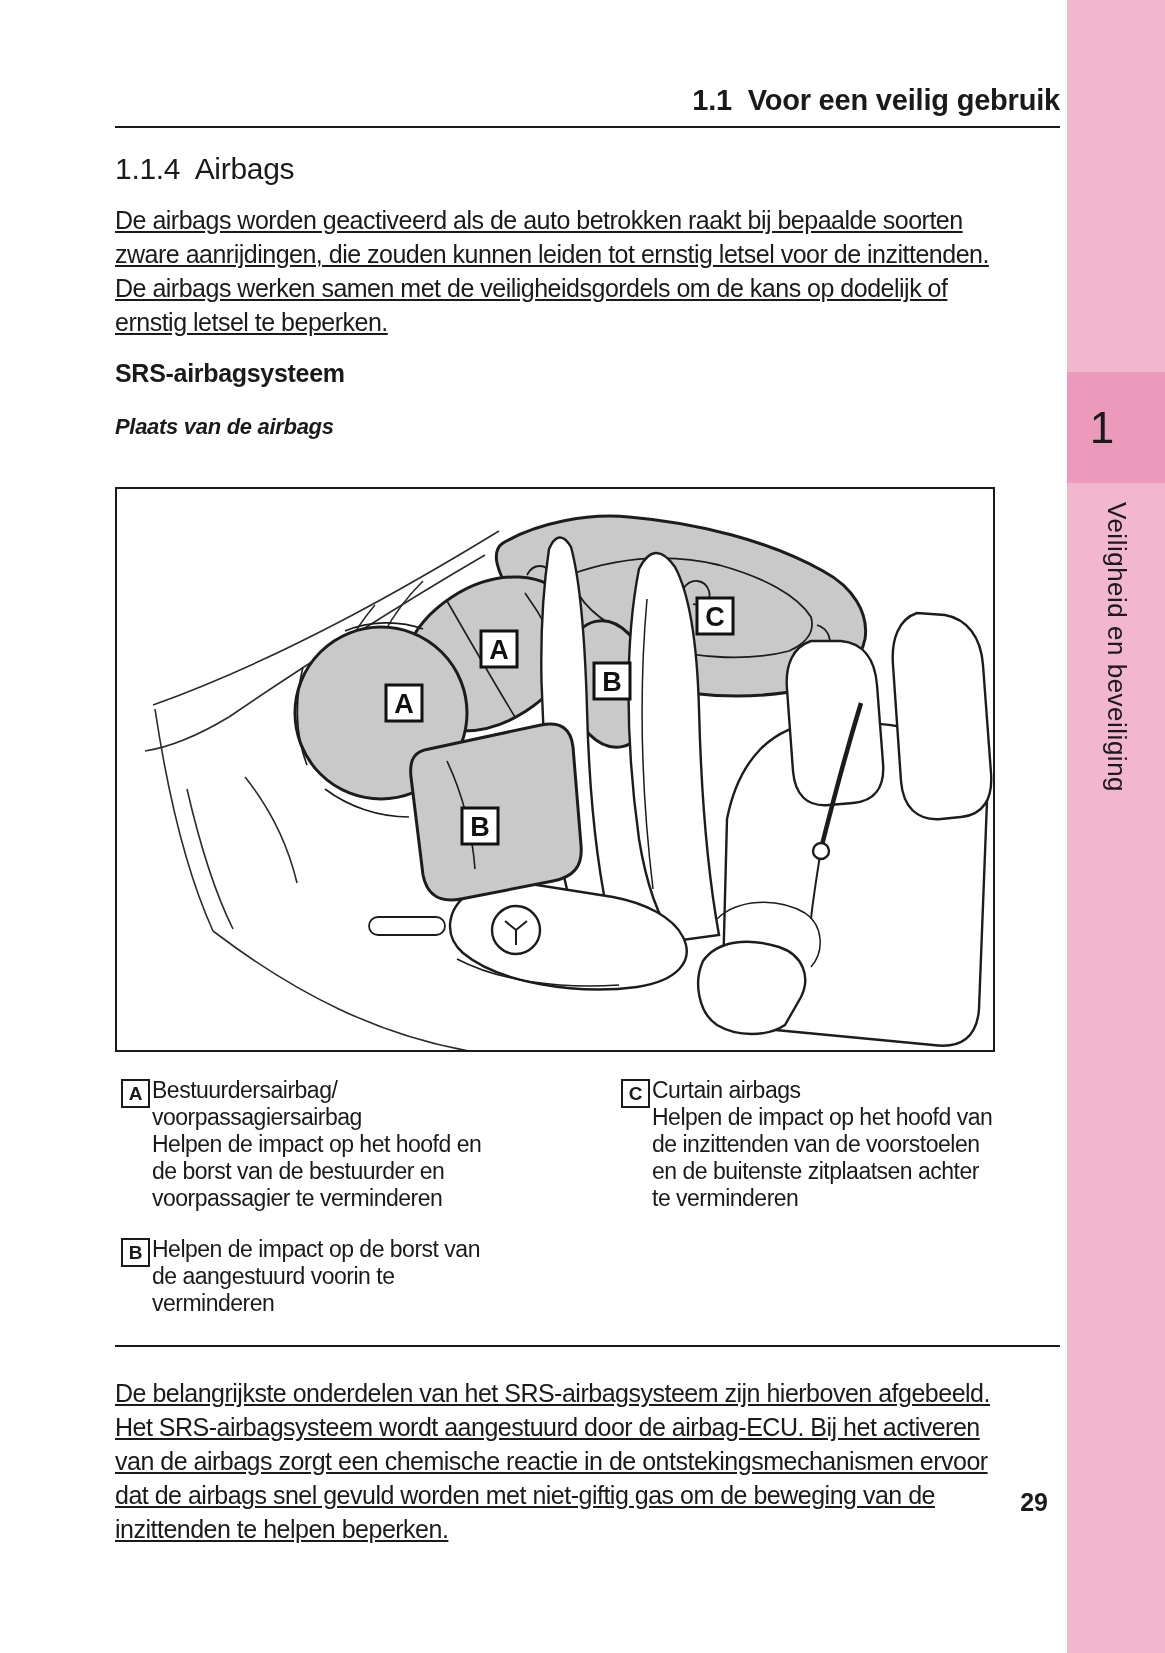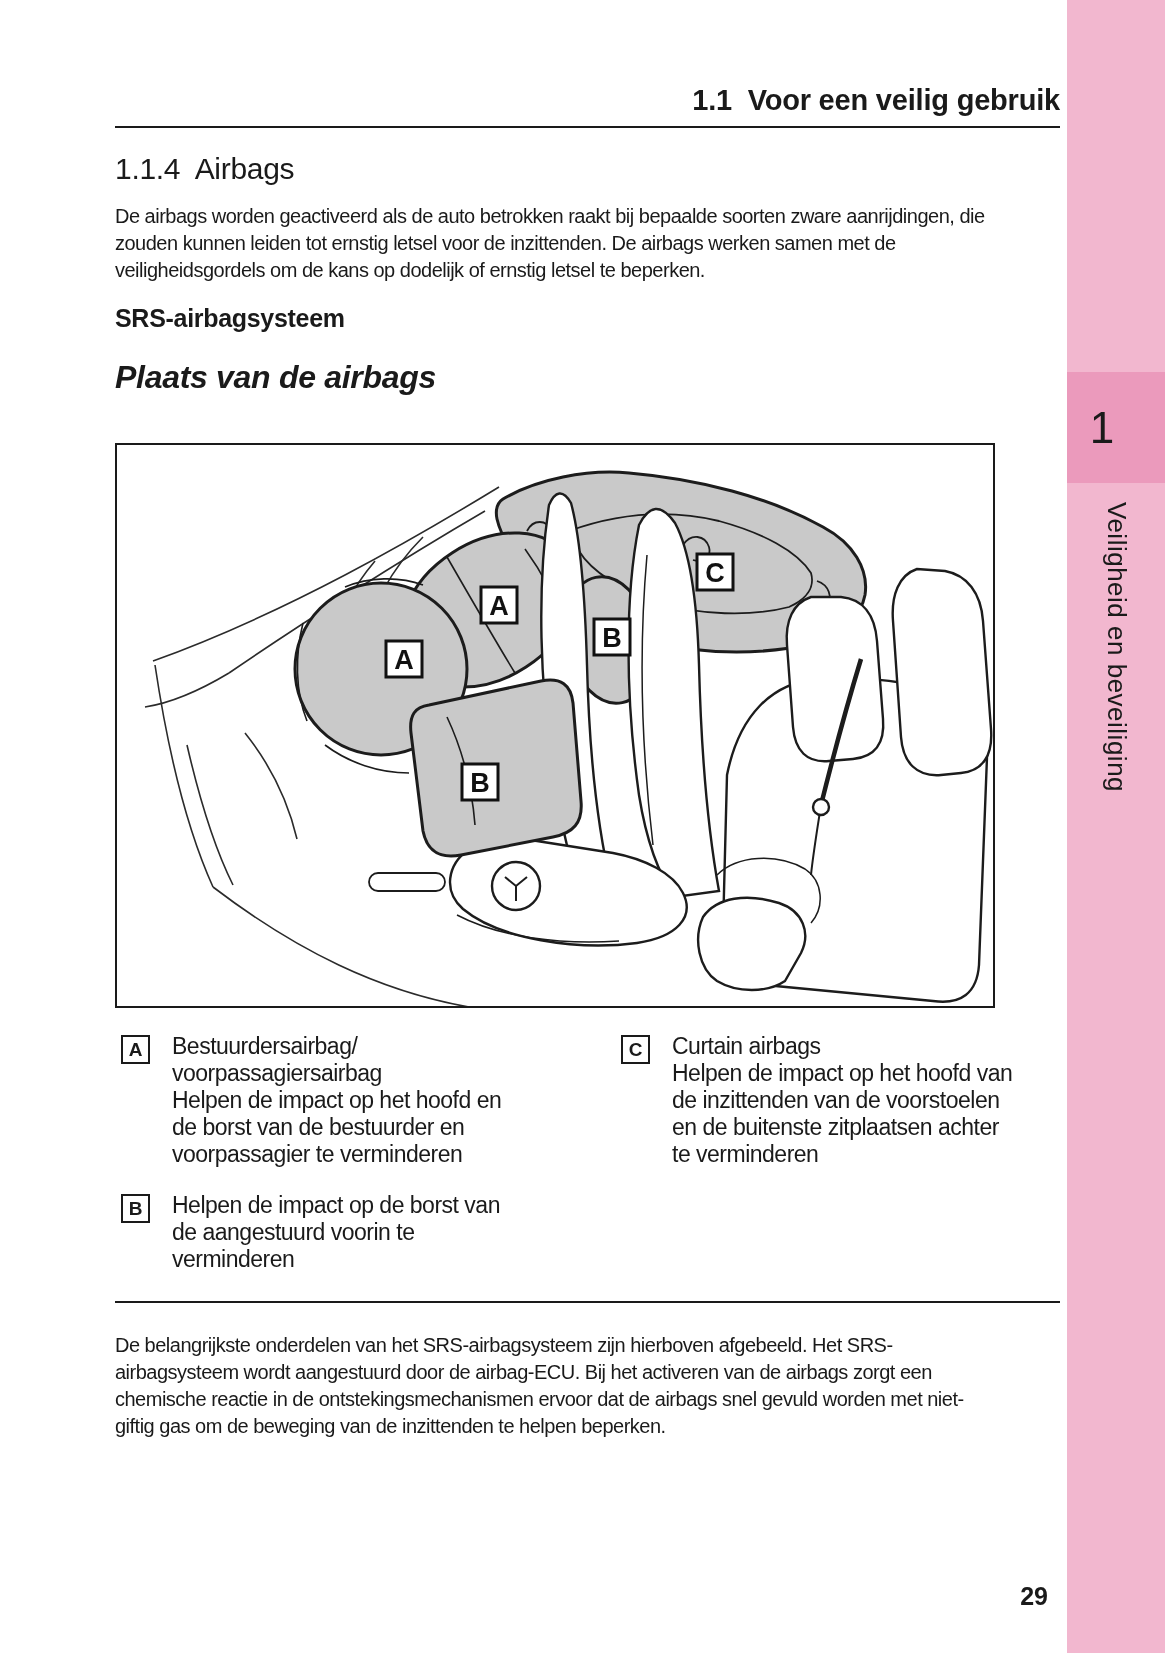--- a/index.html
+++ b/index.html
@@ -24,45 +24,45 @@
     font-size:26px;letter-spacing:0.5px;white-space:nowrap;padding-top:10px;
   }
   
   .content{position:absolute;left:115px;top:0;width:945px;}
   .running-header{
     margin-top:84px;text-align:right;font-weight:700;font-size:29px;
     letter-spacing:-0.2px;white-space:pre-wrap;
   }
   .rule{border:none;border-top:2px solid #1a1a1a;margin:9px 0 0 0;}
   .article-title{margin-top:24px;font-size:30px;font-weight:400;letter-spacing:-0.3px;white-space:pre-wrap;}
-  .para{margin-top:17px;font-size:20px;line-height:27px;letter-spacing:-0.5px;max-width:882px;}
+  .para{margin-top:17px;font-size:25px;line-height:34px;letter-spacing:-0.5px;max-width:882px;text-decoration:underline;}
   .section-heading{margin-top:20px;font-size:25px;font-weight:700;letter-spacing:-0.3px;}
-  .subsection-heading{margin-top:26px;font-size:32px;font-weight:700;font-style:italic;letter-spacing:-0.3px;}
+  .subsection-heading{margin-top:26px;font-size:22px;font-weight:700;font-style:italic;letter-spacing:-0.3px;}
   
   .figure-box{
     margin-top:47px;width:876px;height:561px;border:2px solid #1a1a1a;
     background:#ffffff;overflow:hidden;
   }
   
   .legend{margin-top:25px;display:flex;width:945px;}
   .legend-col-left{width:500px;flex:none;}
   .legend-col-right{flex:1;}
   .legend-item{display:flex;margin-bottom:24px;}
   .legend-key{
     flex:none;width:25px;height:25px;border:2px solid #1a1a1a;background:#fff;
     display:flex;align-items:center;justify-content:center;
     font-size:19px;font-weight:700;margin-top:2px;margin-left:6px;
   }
-  .legend-body{margin-left:22px;font-size:23px;line-height:27px;letter-spacing:-0.5px;}
+  .legend-body{margin-left:2px;font-size:23px;line-height:27px;letter-spacing:-0.5px;}
   .legend-col-left .legend-body{max-width:352px;}
   .legend-col-right .legend-body{max-width:344px;}
   .legend-title{white-space:pre-line;}
   .legend-rule{border:none;border-top:2px solid #1a1a1a;margin:4px 0 0 0;}
   .outro{margin-top:29px;}
-  .page-number{position:absolute;top:1582px;right:117px;font-size:25px;font-weight:700;}
+  .page-number{position:absolute;top:1488px;right:117px;font-size:25px;font-weight:700;}
   
   svg text.fig-label{font-family:"Liberation Sans","DejaVu Sans",sans-serif;font-size:27px;font-weight:700;fill:#111;}
 </style>
 </head>
 <body>
 
 <div class="chapter-strip"></div>
 <div class="chapter-tab">
   <span>1</span>
 </div>

